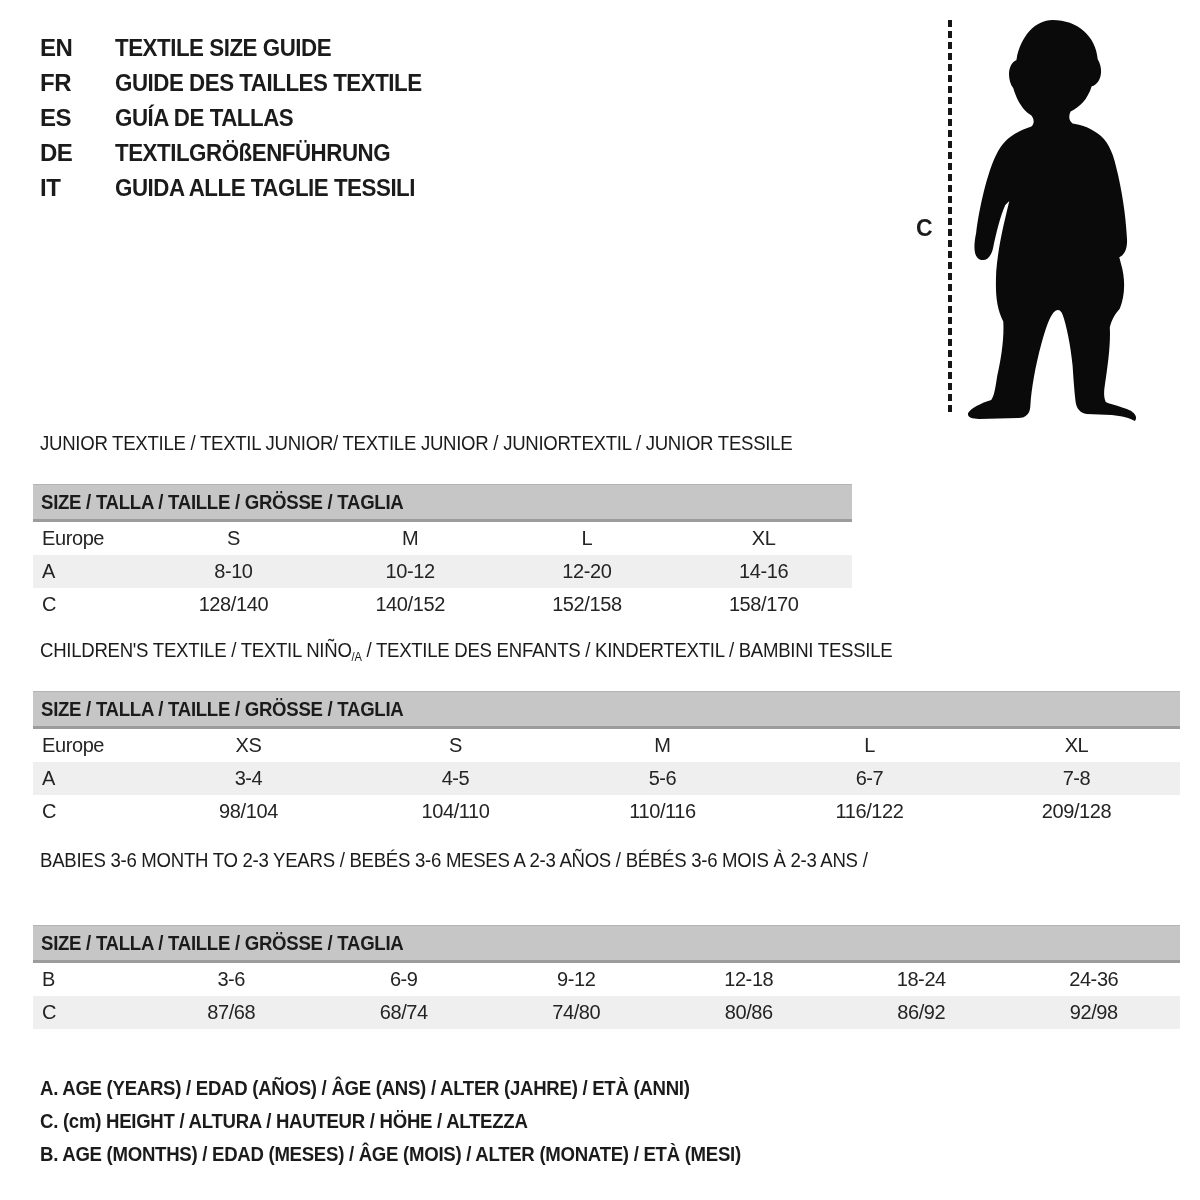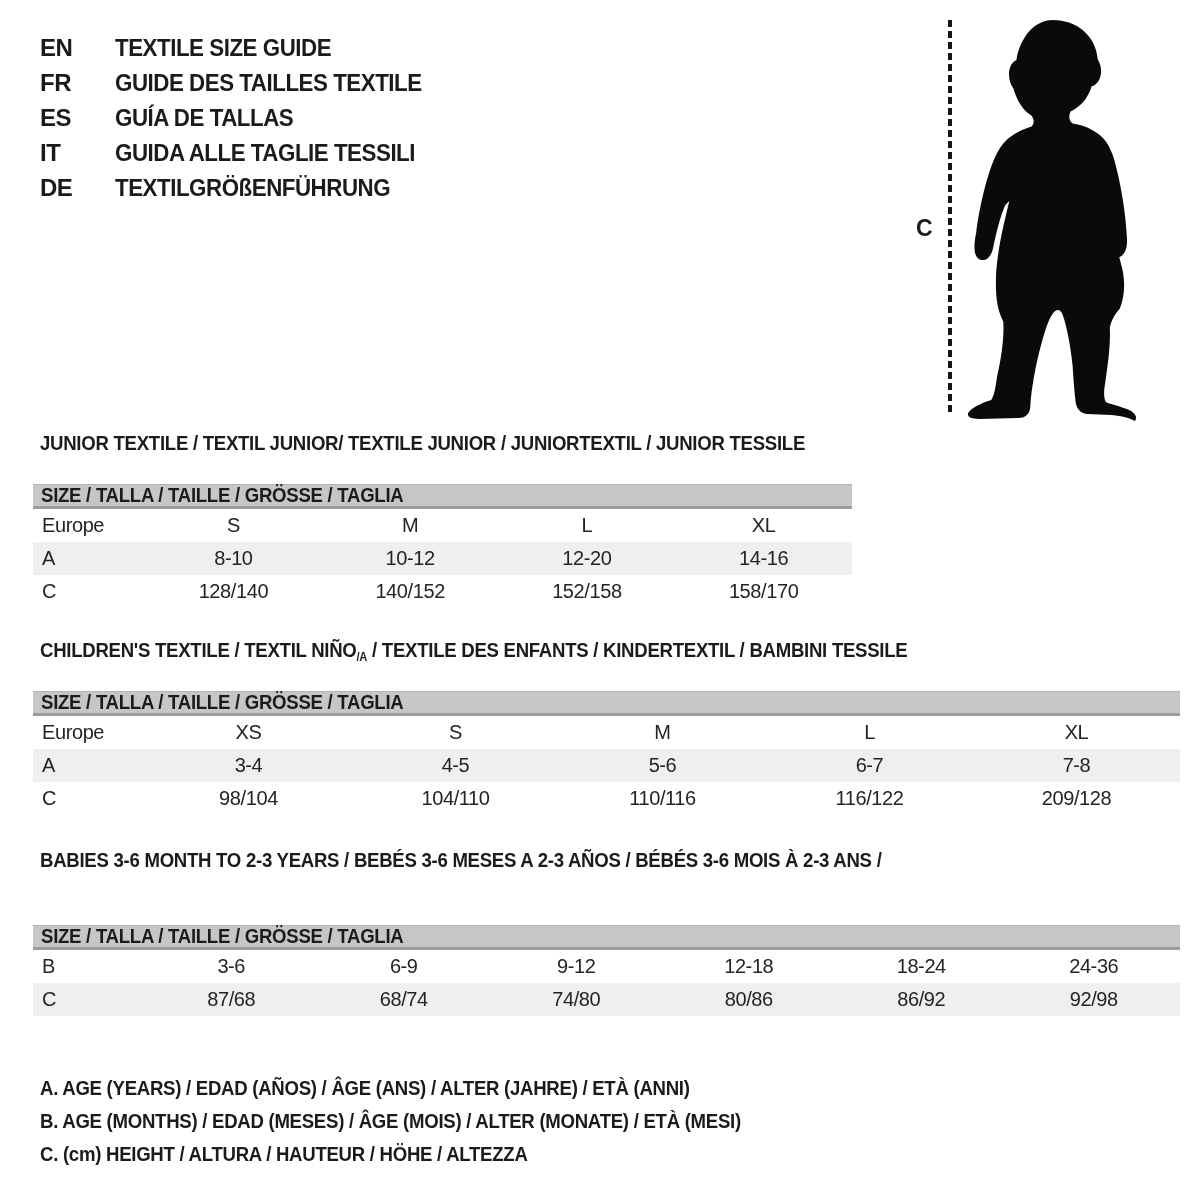--- a/index.html
+++ b/index.html
@@ -14,30 +14,30 @@
   .lang-row{display:flex;height:35px;align-items:center;font-weight:bold;font-size:24px;letter-spacing:-0.5px;}
   .lang-code{width:75px;flex:0 0 75px;}
 
   
   .dash-line{position:absolute;left:948px;top:20px;width:4px;height:396px;
              background:repeating-linear-gradient(to bottom,#161616 0 7px,transparent 7px 11px);}
   .c-label{position:absolute;left:916px;top:215px;font-weight:bold;font-size:23px;}
   .baby{position:absolute;left:963px;top:12px;}
 
   
-  .sec-title{position:absolute;left:40px;font-weight:bold;font-size:20px;letter-spacing:-0.3px;white-space:nowrap;}
+  .sec-title{position:absolute;left:40px;font-weight:normal;font-size:20px;letter-spacing:-0.3px;white-space:nowrap;}
   .sec-title .sub{font-size:12px;vertical-align:-4px;}
   .two-line{line-height:36px;}
 
   
   .tbl{position:absolute;left:33px;}
   .t1{top:484px;width:819px;}
   .t2{top:691px;width:1147px;}
   .t3{top:925px;width:1147px;}
-  .bar{height:25px;background:#c6c6c6;border-top:1px solid #b4b4b4;border-bottom:3px solid #9c9c9c;
+  .bar{height:38px;background:#c6c6c6;border-top:1px solid #b4b4b4;border-bottom:3px solid #9c9c9c;
        display:flex;align-items:center;padding-left:8px;box-sizing:border-box;
        font-weight:bold;font-size:20px;letter-spacing:-0.3px;}
   .row{display:grid;height:33px;align-items:center;font-size:20px;color:#242424;letter-spacing:-0.4px;}
   .t1 .row{grid-template-columns:112px repeat(4,1fr);}
   .t2 .row{grid-template-columns:112px repeat(5,1fr);}
   .t3 .row{grid-template-columns:112px repeat(6,1fr);}
   .shade{background:#efefef;}
   .lab{padding-left:9px;text-align:left;}
   .cell{text-align:center;}
 
@@ -57,26 +57,26 @@
     </div>
     <div class="lang-row">
       <span class="lang-code">FR</span>
       <span class="cond">GUIDE DES TAILLES TEXTILE</span>
     </div>
     <div class="lang-row">
       <span class="lang-code">ES</span>
       <span class="cond">GUÍA DE TALLAS</span>
     </div>
     <div class="lang-row">
+      <span class="lang-code">DE</span>
+      <span class="cond">TEXTILGRÖßENFÜHRUNG</span>
+    </div>
+    <div class="lang-row">
       <span class="lang-code">IT</span>
       <span class="cond">GUIDA ALLE TAGLIE TESSILI</span>
-    </div>
-    <div class="lang-row">
-      <span class="lang-code">DE</span>
-      <span class="cond">TEXTILGRÖßENFÜHRUNG</span>
     </div>
   </div>
 
   <div class="dash-line"></div>
   <div class="c-label">C</div>
   <svg class="baby" width="176" height="412" viewBox="0 0 175 410" aria-hidden="true">
     <path fill="#0a0a0a" d="
       M89,8
       C72,8 57,24 53,48
       C45,51 43,66 50,76
@@ -213,20 +213,20 @@
       <span class="cell">86/92</span>
       <span class="cell">92/98</span>
     </div>
   </div>
 
   <div class="legend">
     <div class="legend-line">
       <span class="cond">A. AGE (YEARS) / EDAD (AÑOS) / ÂGE (ANS) / ALTER (JAHRE) / ETÀ (ANNI)</span>
     </div>
     <div class="legend-line">
+      <span class="cond">C. (cm) HEIGHT / ALTURA / HAUTEUR / HÖHE / ALTEZZA</span>
+    </div>
+    <div class="legend-line">
       <span class="cond">B. AGE (MONTHS) / EDAD (MESES) / ÂGE (MOIS) / ALTER (MONATE) / ETÀ (MESI)</span>
     </div>
-    <div class="legend-line">
-      <span class="cond">C. (cm) HEIGHT / ALTURA / HAUTEUR / HÖHE / ALTEZZA</span>
-    </div>
   </div>
 
 </div>
 
 </body></html>

